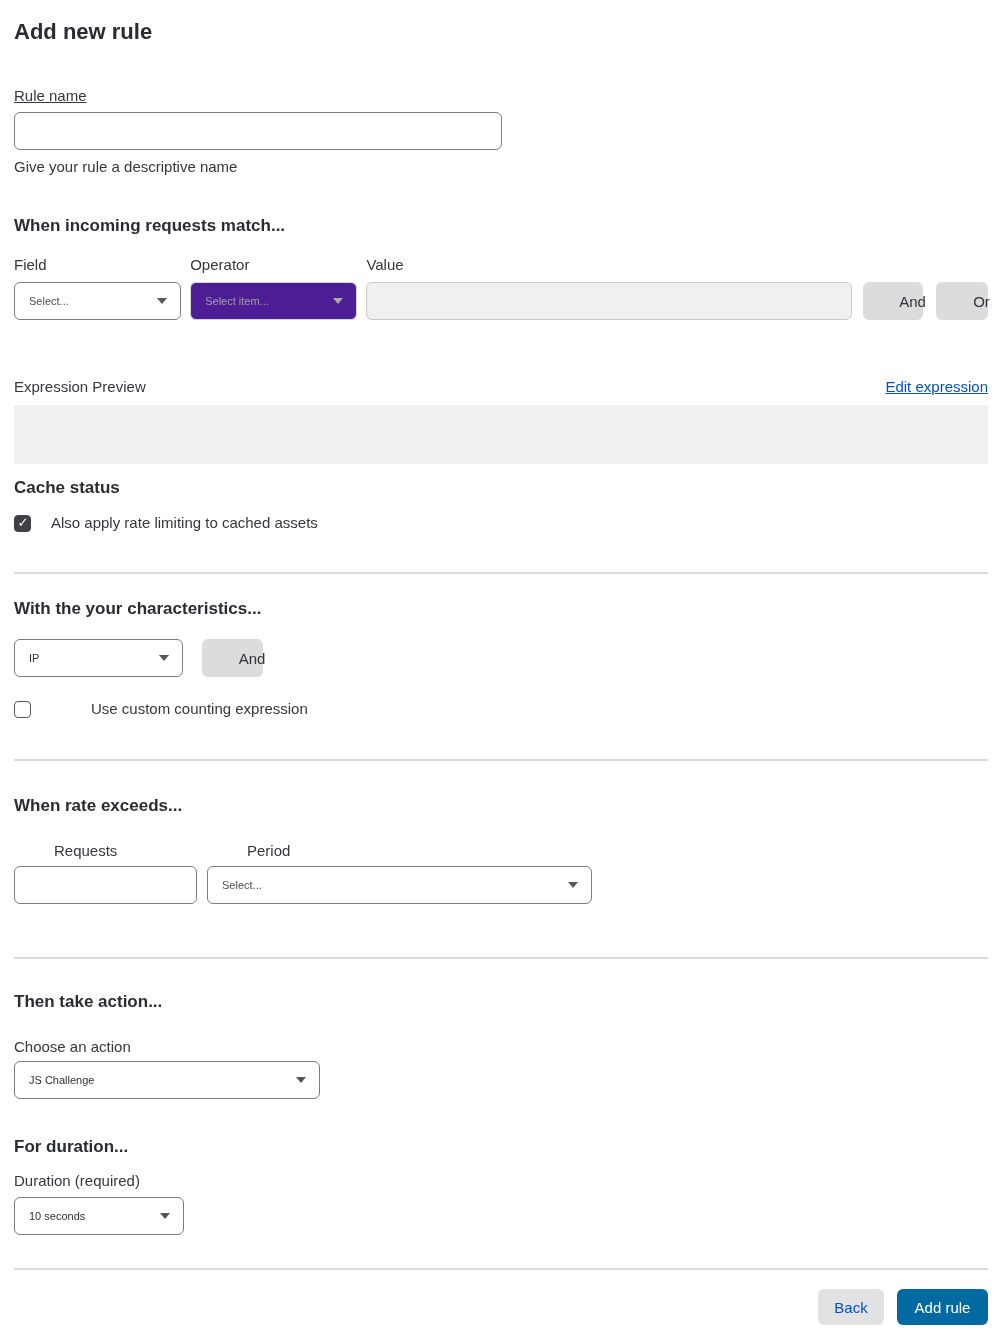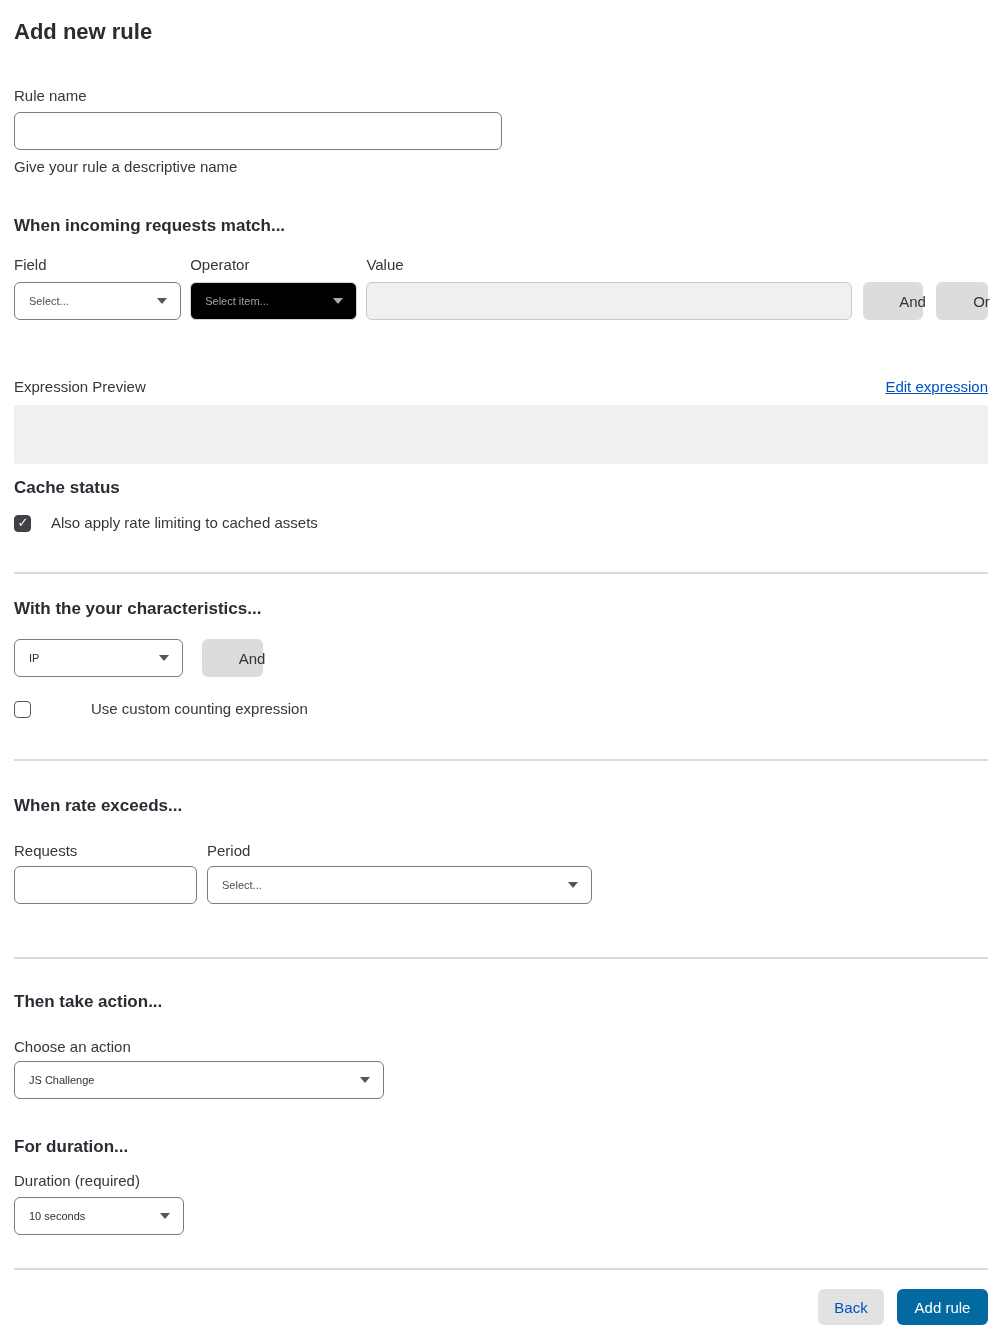--- a/index.html
+++ b/index.html
@@ -76,21 +76,21 @@
   .select .caret {
     width: 0; height: 0;
     border-left: 5px solid transparent;
     border-right: 5px solid transparent;
     border-top: 6px solid #55555c;
     flex: 0 0 auto;
     margin-left: 8px;
   }
   .select.dark-value .select-value { color: #2f2f36; }
   .select.disabled {
-    background: #000000;
+    background: #4c1d95;
     border-color: #d6d6d6;
     cursor: default;
   }
   .select.disabled .select-value { color: #a2a2a2; }
   .select.disabled .caret { border-top-color: #ababab; }
   .btn {
     display: inline-flex;
     align-items: center;
     justify-content: center;
     border: none;
@@ -194,21 +194,21 @@
     margin-left: 13px;
   }
 </style>
 </head>
 <body>
 
 <div class="page">
 
   <h1 class="page-title">Add new rule</h1>
 
-  <div class="field-label" style="margin-top: 41px;">Rule name</div>
+  <div class="field-label" style="margin-top: 41px; text-decoration: underline;">Rule name</div>
   <input class="text-input" style="margin-top: 6px;" type="text" value="">
   <div class="help-text" style="margin-top: 7px;">Give your rule a descriptive name</div>
 
   <h2 class="section-heading" style="margin-top: 38px;">When incoming requests match...</h2>
 
   <div class="match-row" style="margin-top: 18px;">
     <div class="match-col col-field">
       <span class="field-label">Field</span>
       <div class="select">
         <span class="select-value">Select...</span>
@@ -253,37 +253,37 @@
     <button class="btn btn-gray" style="width: 61px; margin-left: 19px;">And</button>
   </div>
   <div class="checkbox-row" style="margin-top: 22px; gap: 40px;">
     <span class="checkbox"><span class="check-glyph"></span></span>
     <span class="field-label">Use custom counting expression</span>
   </div>
 
   <hr class="divider" style="margin-top: 40px;">
 
   <h2 class="section-heading" style="margin-top: 34px;">When rate exceeds...</h2>
-  <div style="display: flex; margin-top: 24px;">
+  <div style="display: flex; margin-top: 24px; margin-left: 40px;">
     <span class="field-label" style="width: 183px;">Requests</span>
     <span class="field-label" style="margin-left: 10px;">Period</span>
   </div>
   <div style="display: flex; margin-top: 5px;">
     <input class="text-input" style="width: 183px;" type="text" value="">
     <div class="select" style="width: 385px; margin-left: 10px;">
       <span class="select-value">Select...</span>
       <span class="caret"></span>
     </div>
   </div>
 
   <hr class="divider" style="margin-top: 53px;">
 
   <h2 class="section-heading" style="margin-top: 32px;">Then take action...</h2>
   <div class="field-label" style="margin-top: 24px;">Choose an action</div>
-  <div class="select dark-value" style="width: 370px; margin-top: 4px;">
+  <div class="select dark-value" style="width: 306px; margin-top: 4px;">
     <span class="select-value">JS Challenge</span>
     <span class="caret"></span>
   </div>
 
   <h2 class="section-heading" style="margin-top: 37px;">For duration...</h2>
   <div class="field-label" style="margin-top: 13px;">Duration (required)</div>
   <div class="select dark-value" style="width: 170px; margin-top: 6px;">
     <span class="select-value">10 seconds</span>
     <span class="caret"></span>
   </div>

